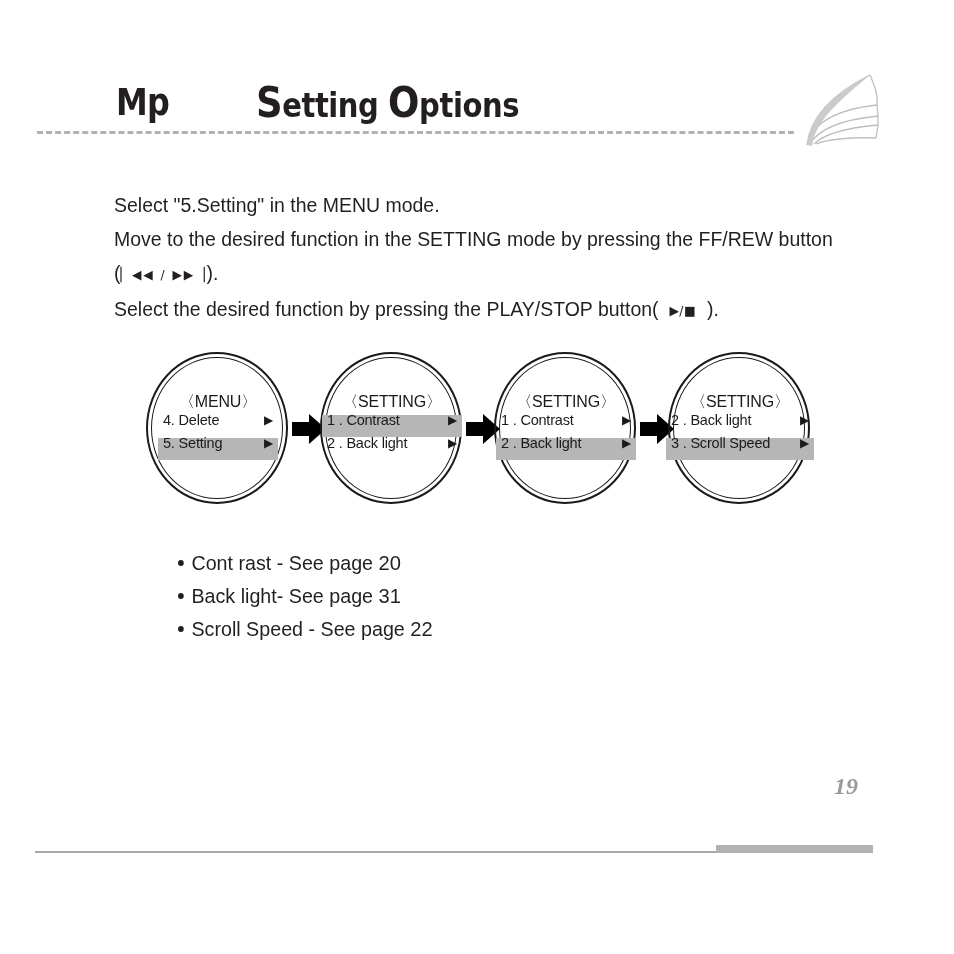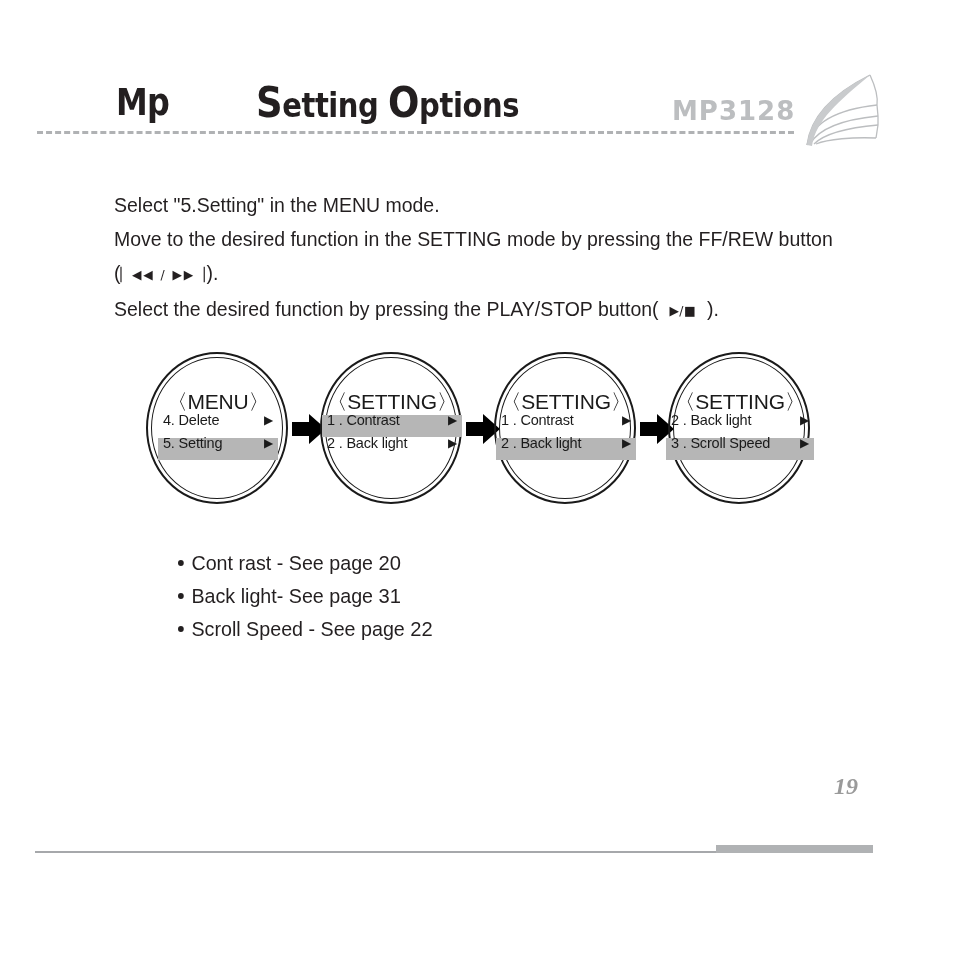--- a/index.html
+++ b/index.html
@@ -139,21 +139,21 @@
   }
   .node-screen {
     position: absolute;
     left: -8px;
     top: 40px;
     width: 160px;
     text-align: center;
   }
   .node-title {
     font-family: "Liberation Sans", sans-serif;
-    font-size: 21px;
+    font-size: 16px;
     line-height: 19px;
     color: #1a1a1a;
     letter-spacing: -0.2px;
     white-space: nowrap;
   }
   .node-rows {
     margin-top: 4px;
   }
   .node-row {
     display: flex;
@@ -241,21 +241,20 @@
 </style>
 </head>
 <body>
 
 <div class="header">
 
   <div class="hdr-mp">Mp</div>
 
   <div class="hdr-title"><span class="cap">S</span><span>etting</span>&nbsp;<span class="cap">O</span><span>ptions</span></div>
 
-  <div class="hdr-model">MP3128</div>
 
   <div class="hdr-dash"></div>
 
   <svg class="hdr-wing" viewBox="0 0 86 86">
     <g fill="none" stroke="#bcbec0" stroke-width="1.3">
       <path d="M9,83 C12,58 30,34 72,13"></path>
       <path d="M9,83 C14,63 34,48 79,43"></path>
       <path d="M12,82 C20,68 40,58 80,54"></path>
       <path d="M16,82 C26,72 46,66 80,63"></path>
       <path d="M72,13 C78,26 80,36 79,43"></path>

